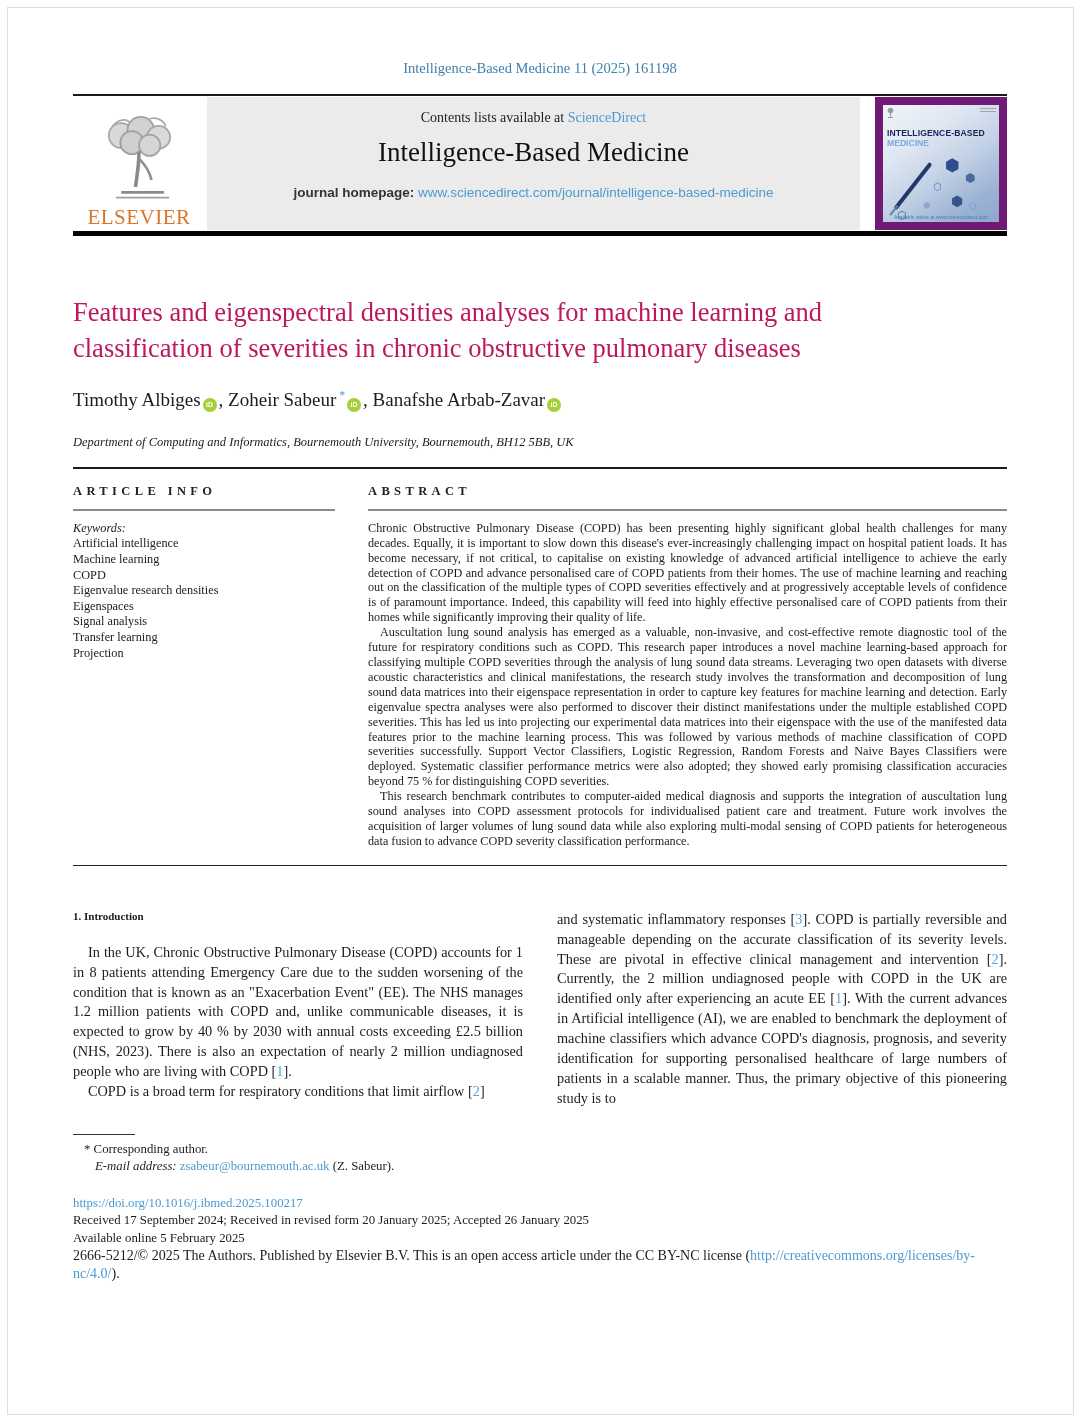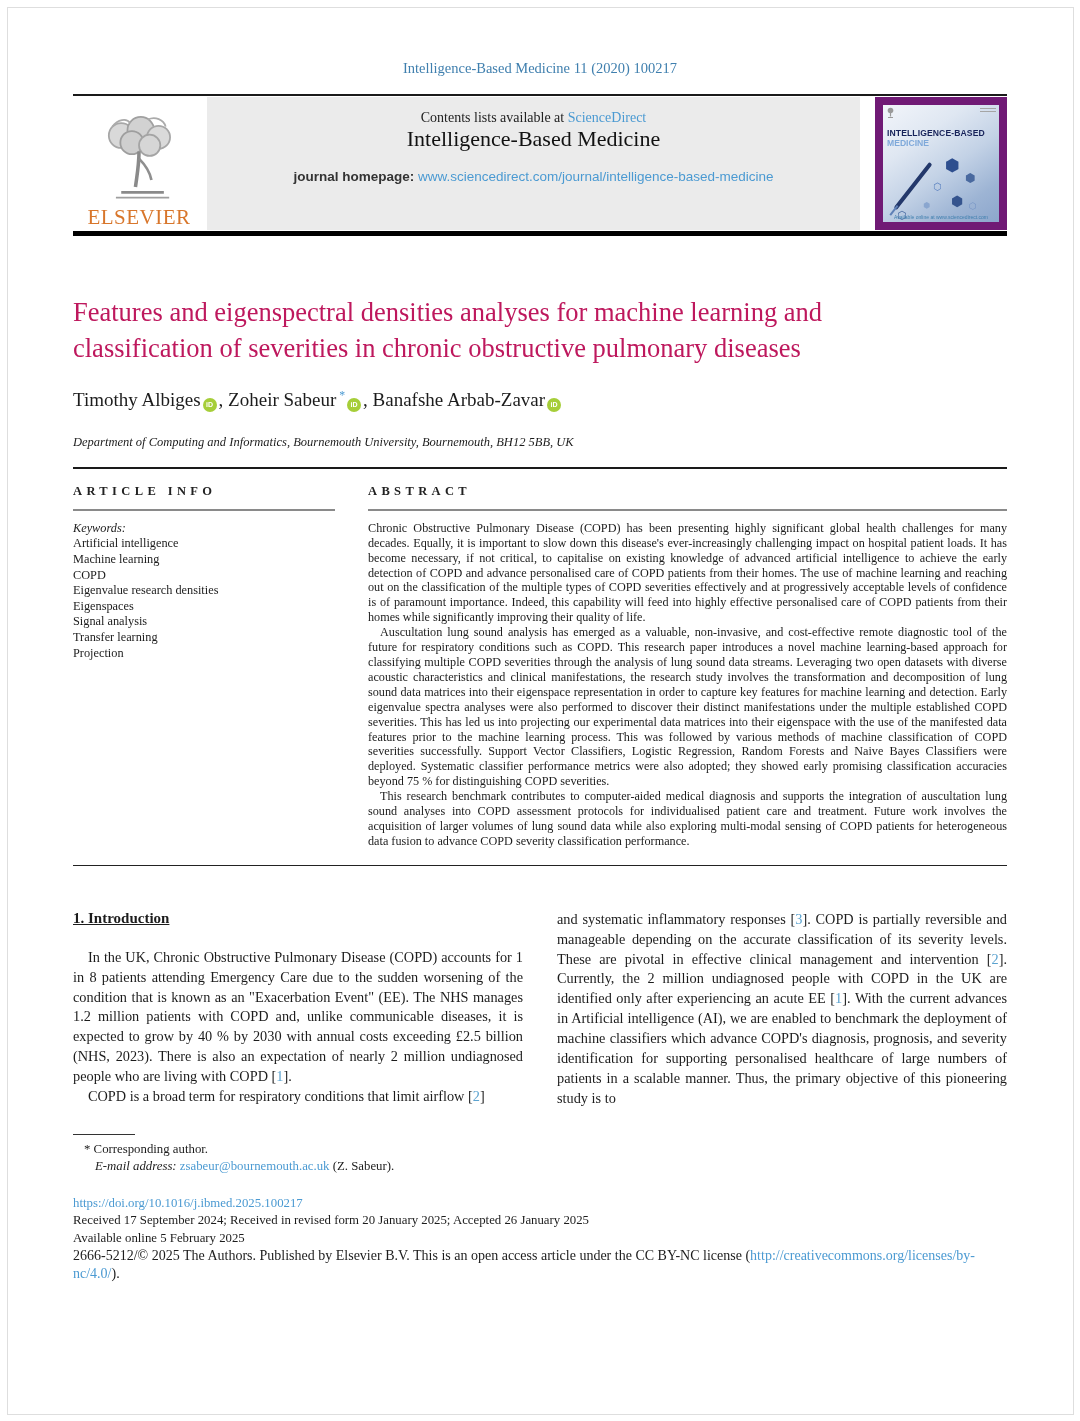--- a/index.html
+++ b/index.html
@@ -9,21 +9,21 @@
   .content{position:absolute;left:73px;width:934px;top:0;}
 
   
   .journal-ref{margin-top:60px;text-align:center;font-size:14.5px;color:#3f7fae;}
   .rule-thin{height:2px;background:#1a1a1a;margin-top:17px;}
   .banner{display:flex;align-items:stretch;height:133px;margin-top:1px;}
   .elsevier-block{width:132px;display:flex;flex-direction:column;align-items:center;justify-content:flex-start;padding-top:19px;}
   .elsevier-word{font-size:21px;letter-spacing:.5px;color:#d8762b;font-weight:400;margin-top:2px;}
   .banner-center{flex:1;background:#ebebeb;margin-left:2px;margin-right:15px;text-align:center;padding-top:13px;}
   .contents-line{font-size:14px;color:#222;}
-  .journal-name{font-size:22px;color:#111;}
+  .journal-name{font-size:27px;color:#111;margin-top:11px;}
   .homepage-line{font-family:"Liberation Sans","DejaVu Sans",sans-serif;font-size:13.5px;color:#333;margin-top:17px;}
   .seg-link{color:#4b9ad2;}
   .seg-cite{color:#5ba3d0;}
   .seg-i{font-style:italic;}
   .seg-b{font-weight:600;}
   .seg-sup{vertical-align:super;font-size:0.62em;color:#4b9ad2;}
   .seg-orcid{display:inline-flex;align-items:center;justify-content:center;width:14px;height:14px;border-radius:50%;
              background:#a6ce39;color:#fff;font-family:"Liberation Sans",sans-serif;font-size:7px;font-weight:bold;
              vertical-align:-1px;margin:0 2px;}
 
@@ -61,21 +61,21 @@
   .kw-label{font-size:12.3px;font-style:italic;line-height:15.6px;}
   .kw{font-size:12.3px;line-height:15.6px;}
   .abs-p{margin:0;font-size:12.2px;line-height:14.9px;text-align:justify;}
   .abs-p.indent{text-indent:12px;}
   .rule-hair{height:1px;background:#222;margin-top:16px;}
 
   
   .body-cols{display:flex;margin-top:44px;}
   .bcol{width:450px;flex:0 0 auto;}
   .bcol.left{margin-right:34px;}
-  .sec-heading{font-size:15px;font-weight:bold;margin-bottom:21px;text-decoration:underline;}
+  .sec-heading{font-size:11px;font-weight:bold;margin-bottom:21px;}
   .body-p{margin:0;font-size:14.3px;line-height:19.9px;text-align:justify;}
   .body-p.indent{text-indent:15px;}
 
   
   .footnote-rule{width:62px;height:1px;background:#333;margin-top:25px;}
   .fn{font-size:12.8px;line-height:17.5px;}
   .fn.corr{margin-top:6px;padding-left:11px;}
   .fn.email{padding-left:22px;}
   .doi-line{margin-top:19px;font-size:12.8px;line-height:17.5px;color:#4b9ad2;}
   .meta-line{font-size:12.8px;line-height:17.5px;}
@@ -84,21 +84,21 @@
   
   .tree-svg{display:block;}
 </style>
 </head>
 <body>
 
 <div class="page">
   <div class="scan-frame"></div>
   <div class="content">
 
-    <div class="journal-ref">Intelligence-Based Medicine 11 (2020) 100217</div>
+    <div class="journal-ref">Intelligence-Based Medicine 11 (2025) 161198</div>
     <div class="rule-thin"></div>
 
     <div class="banner">
       <div class="elsevier-block">
         <svg class="tree-svg" width="98" height="96" viewBox="0 0 100 98">
           <g fill="none" stroke="#9b9b9b" stroke-width="2">
             <circle cx="30" cy="22" r="14" fill="#d9d9d9" stroke="#a7a7a7"></circle>
             <circle cx="52" cy="16" r="15" fill="#d2d2d2" stroke="#a0a0a0"></circle>
             <circle cx="72" cy="24" r="13" fill="#dadada" stroke="#a7a7a7"></circle>
             <circle cx="42" cy="30" r="13" fill="#cfcfcf" stroke="#9e9e9e"></circle>

